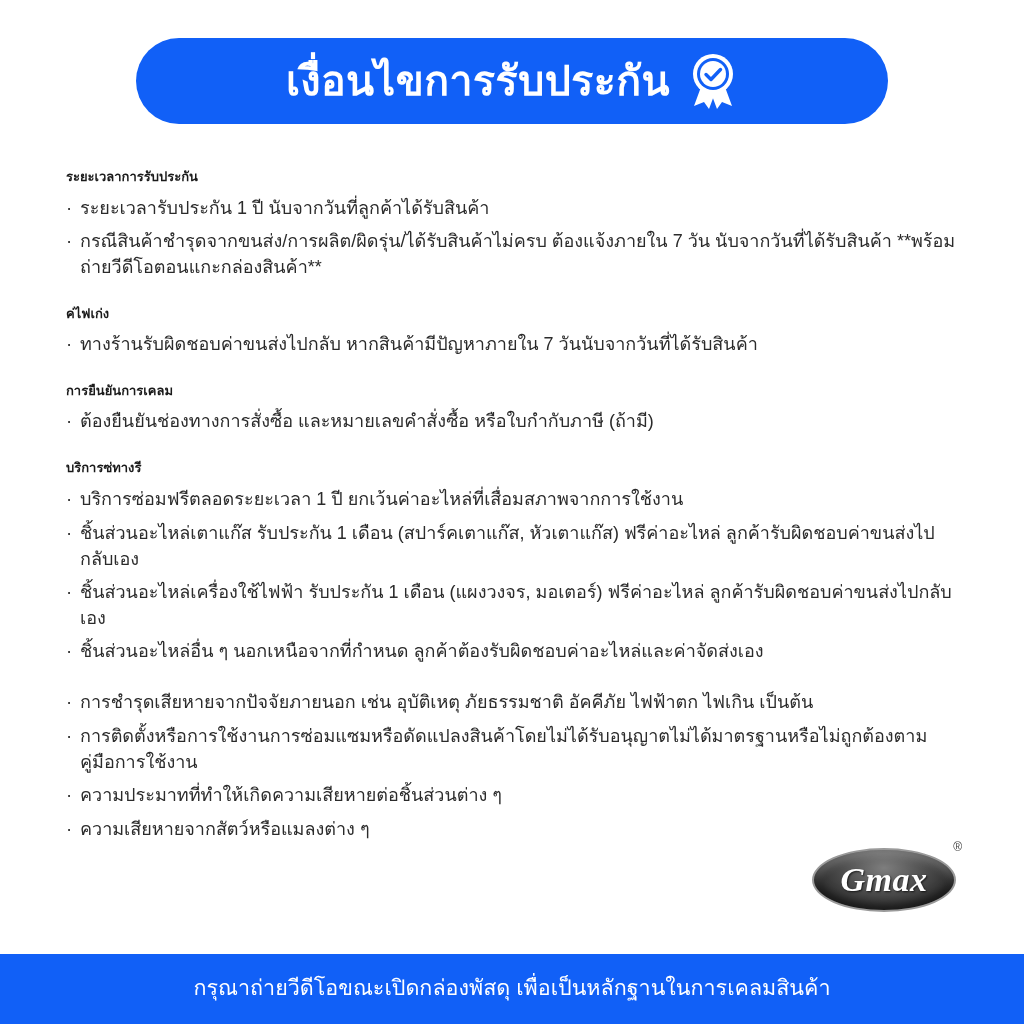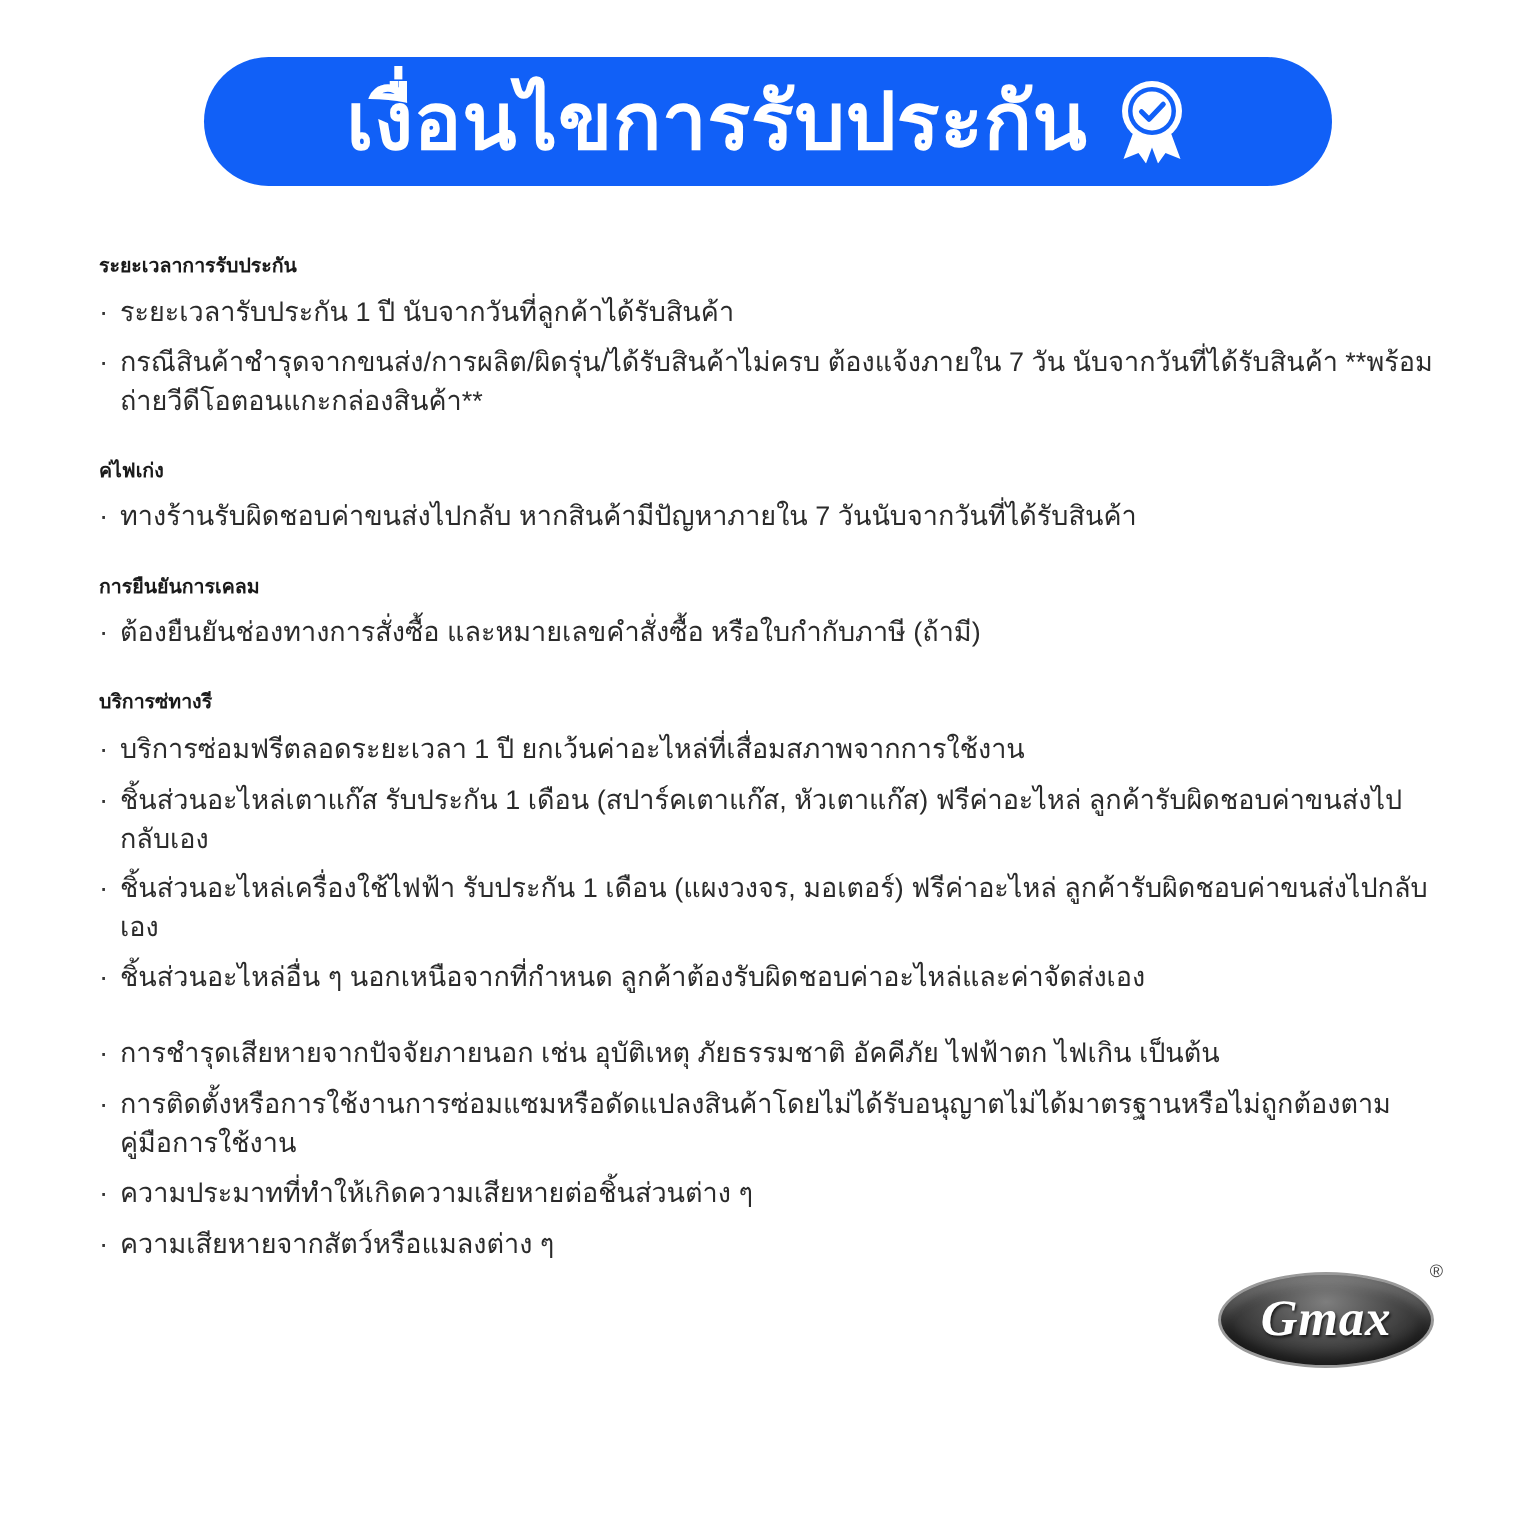--- a/index.html
+++ b/index.html
@@ -34,21 +34,21 @@
     height: 86px;
     background: #1160f7;
     border-radius: 44px;
     display: flex;
     align-items: center;
     justify-content: center;
     gap: 18px;
   }
   .header-title {
     color: #ffffff;
-    font-size: 53px;
+    font-size: 41px;
     font-weight: bold;
     letter-spacing: 0.5px;
     line-height: 1;
     text-align: right;
   }
   .badge-icon {
     width: 50px;
     height: 56px;
     position: relative;
     flex: 0 0 auto;
@@ -249,14 +249,17 @@
   </div>
 
   <div class="logo-area">
     <div class="logo-ellipse">
       <span class="logo-text">Gmax</span>
     </div>
     <span class="logo-reg">®</span>
   </div>
 
   <div class="footer-gap"></div>
+  <div class="footer-bar">
+    <span class="footer-text">กรุณาถ่ายวีดีโอขณะเปิดกล่องพัสดุ  เพื่อเป็นหลักฐานในการเคลมสินค้า</span>
+  </div>
 
 </div>
 
 </body></html>

